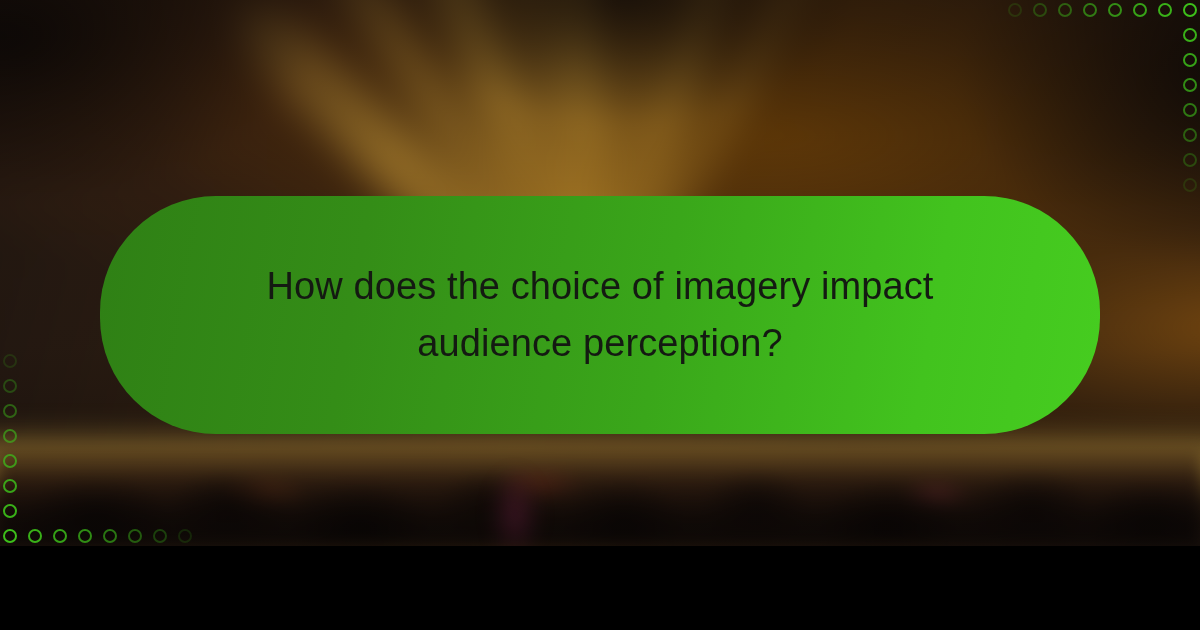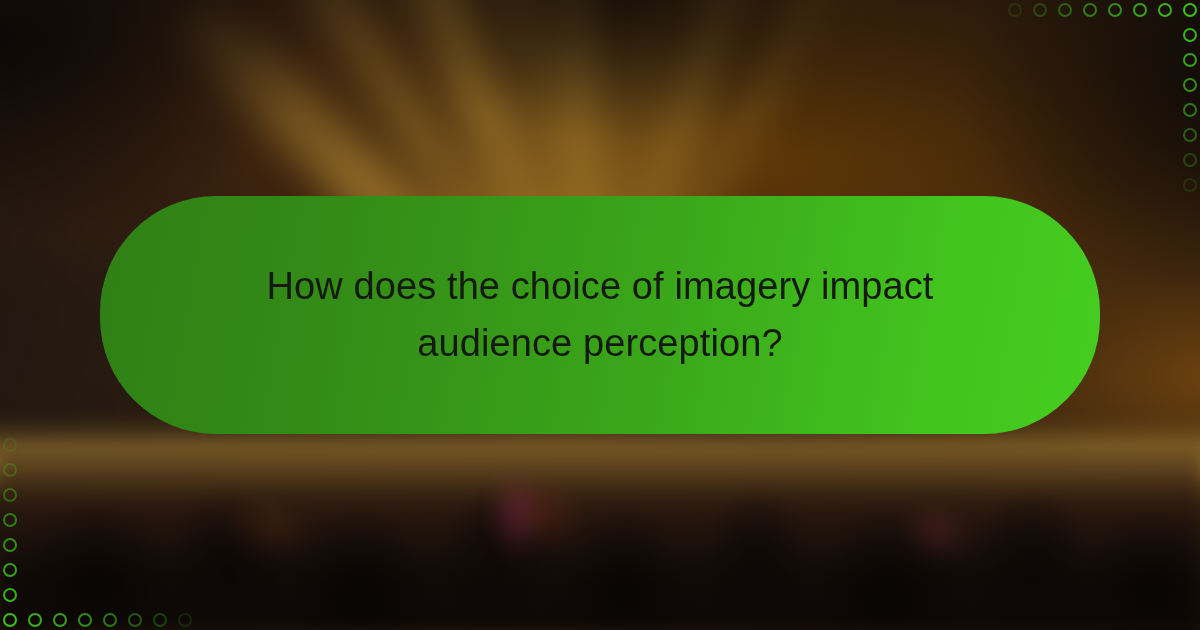--- a/index.html
+++ b/index.html
@@ -7,21 +7,21 @@
     padding: 0;
     background: #000;
   }
   body {
     font-family: "Liberation Sans", "DejaVu Sans", sans-serif;
   }
 
   .stage {
     position: relative;
     width: 1200px;
-    height: 630px;
+    height: 546px;
     overflow: hidden;
     background: #ffffff;
     text-decoration: underline;
   }
 
   
   .bg {
     position: absolute;
     inset: 0;
     overflow: hidden;

